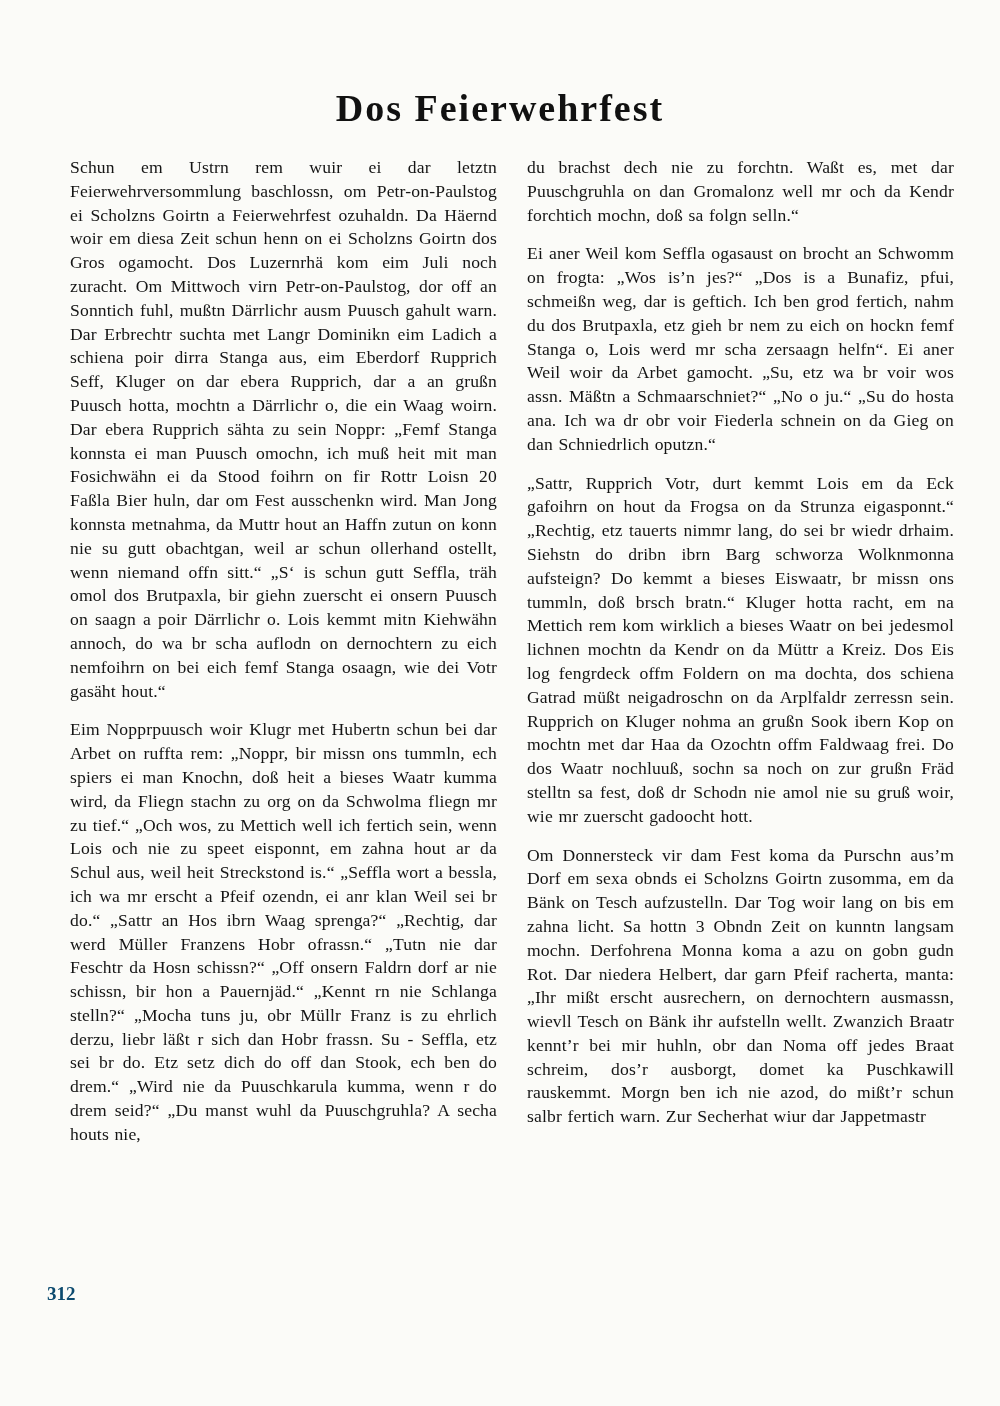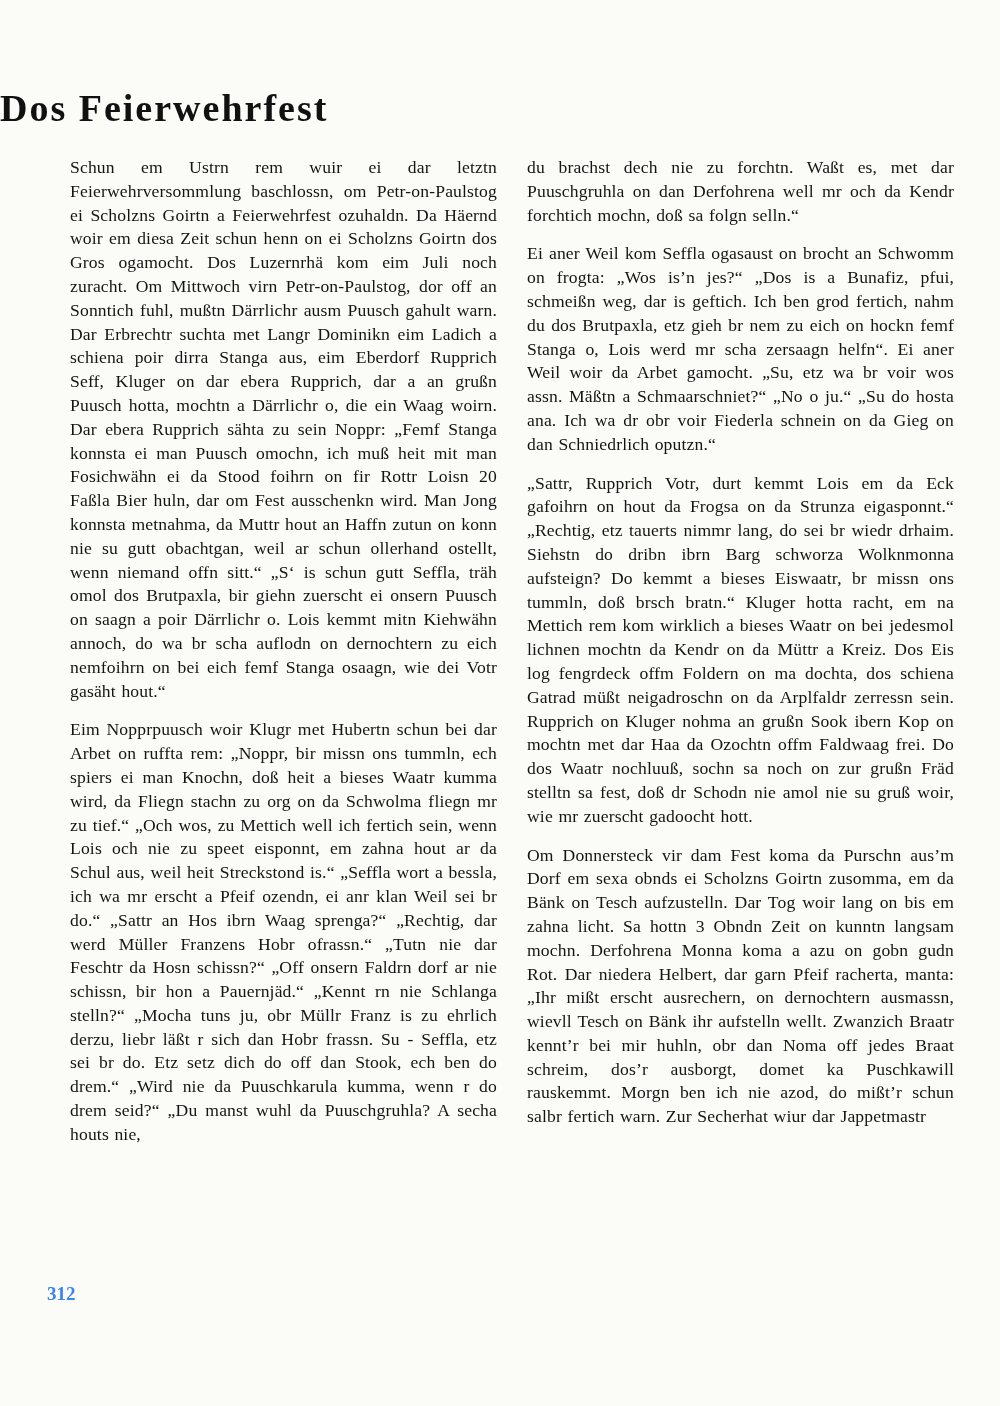--- a/index.html
+++ b/index.html
@@ -14,20 +14,21 @@
     margin: 0 auto;
     background: #fbfbf8;
     font-family: "Liberation Serif", "DejaVu Serif", serif;
     color: #141414;
     overflow: hidden;
     box-sizing: border-box;
   }
   .title {
     margin: 0;
     padding-top: 86px;
+    text-align: center;
     font-size: 38px;
     font-weight: 700;
     letter-spacing: 2px;
     color: #111;
   }
   .columns {
     display: flex;
     gap: 30px;
     padding: 26px 46px 0 70px;
     box-sizing: border-box;
@@ -48,39 +49,39 @@
   }
   .col p:last-child {
     margin-bottom: 0;
   }
   .page-number {
     position: absolute;
     left: 47px;
     top: 1283px;
     font-size: 19px;
     font-weight: 700;
-    color: #3b82f6;
+    color: #0c4a6e;
   }
 </style>
 </head>
 <body>
 
 <div class="page">
 
   <h1 class="title">Dos Feierwehrfest</h1>
 
   <div class="columns">
 
     <div class="col">
       <p>Schun em Ustrn rem wuir ei dar letztn Feierwehrversommlung baschlossn, om Petr-on-Paulstog ei Scholzns Goirtn a Feierwehrfest ozuhaldn. Da Häernd woir em diesa Zeit schun henn on ei Scholzns Goirtn dos Gros ogamocht. Dos Luzernrhä kom eim Juli noch zuracht. Om Mittwoch virn Petr-on-Paulstog, dor off an Sonntich fuhl, mußtn Därrlichr ausm Puusch gahult warn. Dar Erbrechtr suchta met Langr Dominikn eim Ladich a schiena poir dirra Stanga aus, eim Eberdorf Rupprich Seff, Kluger on dar ebera Rupprich, dar a an grußn Puusch hotta, mochtn a Därrlichr o, die ein Waag woirn. Dar ebera Rupprich sähta zu sein Noppr: „Femf Stanga konnsta ei man Puusch omochn, ich muß heit mit man Fosichwähn ei da Stood foihrn on fir Rottr Loisn 20 Faßla Bier huln, dar om Fest ausschenkn wird. Man Jong konnsta metnahma, da Muttr hout an Haffn zutun on konn nie su gutt obachtgan, weil ar schun ollerhand ostellt, wenn niemand offn sitt.“ „S‘ is schun gutt Seffla, träh omol dos Brutpaxla, bir giehn zuerscht ei onsern Puusch on saagn a poir Därrlichr o. Lois kemmt mitn Kiehwähn annoch, do wa br scha auflodn on dernochtern zu eich nemfoihrn on bei eich femf Stanga osaagn, wie dei Votr gasäht hout.“</p>
       <p>Eim Nopprpuusch woir Klugr met Hubertn schun bei dar Arbet on ruffta rem: „Noppr, bir missn ons tummln, ech spiers ei man Knochn, doß heit a bieses Waatr kumma wird, da Fliegn stachn zu org on da Schwolma fliegn mr zu tief.“ „Och wos, zu Mettich well ich fertich sein, wenn Lois och nie zu speet eisponnt, em zahna hout ar da Schul aus, weil heit Streckstond is.“ „Seffla wort a bessla, ich wa mr erscht a Pfeif ozendn, ei anr klan Weil sei br do.“ „Sattr an Hos ibrn Waag sprenga?“ „Rechtig, dar werd Müller Franzens Hobr ofrassn.“ „Tutn nie dar Feschtr da Hosn schissn?“ „Off onsern Faldrn dorf ar nie schissn, bir hon a Pauernjäd.“ „Kennt rn nie Schlanga stelln?“ „Mocha tuns ju, obr Müllr Franz is zu ehrlich derzu, liebr läßt r sich dan Hobr frassn. Su - Seffla, etz sei br do. Etz setz dich do off dan Stook, ech ben do drem.“ „Wird nie da Puuschkarula kumma, wenn r do drem seid?“ „Du manst wuhl da Puuschgruhla? A secha houts nie,</p>
     </div>
 
     <div class="col">
-      <p>du brachst dech nie zu forchtn. Waßt es, met dar Puuschgruhla on dan Derfohrena well mr och da Kendr forchtich mochn, doß sa folgn selln.“</p>
+      <p>du brachst dech nie zu forchtn. Waßt es, met dar Puuschgruhla on dan Gromalonz well mr och da Kendr forchtich mochn, doß sa folgn selln.“</p>
       <p>Ei aner Weil kom Seffla ogasaust on brocht an Schwomm on frogta: „Wos is’n jes?“ „Dos is a Bunafiz, pfui, schmeißn weg, dar is geftich. Ich ben grod fertich, nahm du dos Brutpaxla, etz gieh br nem zu eich on hockn femf Stanga o, Lois werd mr scha zersaagn helfn“. Ei aner Weil woir da Arbet gamocht. „Su, etz wa br voir wos assn. Mäßtn a Schmaarschniet?“ „No o ju.“ „Su do hosta ana. Ich wa dr obr voir Fiederla schnein on da Gieg on dan Schniedrlich oputzn.“</p>
       <p>„Sattr, Rupprich Votr, durt kemmt Lois em da Eck gafoihrn on hout da Frogsa on da Strunza eigasponnt.“ „Rechtig, etz tauerts nimmr lang, do sei br wiedr drhaim. Siehstn do dribn ibrn Barg schworza Wolknmonna aufsteign? Do kemmt a bieses Eiswaatr, br missn ons tummln, doß brsch bratn.“ Kluger hotta racht, em na Mettich rem kom wirklich a bieses Waatr on bei jedesmol lichnen mochtn da Kendr on da Müttr a Kreiz. Dos Eis log fengrdeck offm Foldern on ma dochta, dos schiena Gatrad müßt neigadroschn on da Arplfaldr zerressn sein. Rupprich on Kluger nohma an grußn Sook ibern Kop on mochtn met dar Haa da Ozochtn offm Faldwaag frei. Do dos Waatr nochluuß, sochn sa noch on zur grußn Fräd stelltn sa fest, doß dr Schodn nie amol nie su gruß woir, wie mr zuerscht gadoocht hott.</p>
       <p>Om Donnersteck vir dam Fest koma da Purschn aus’m Dorf em sexa obnds ei Scholzns Goirtn zusomma, em da Bänk on Tesch aufzustelln. Dar Tog woir lang on bis em zahna licht. Sa hottn 3 Obndn Zeit on kunntn langsam mochn. Derfohrena Monna koma a azu on gobn gudn Rot. Dar niedera Helbert, dar garn Pfeif racherta, manta: „Ihr mißt erscht ausrechern, on dernochtern ausmassn, wievll Tesch on Bänk ihr aufstelln wellt. Zwanzich Braatr kennt’r bei mir huhln, obr dan Noma off jedes Braat schreim, dos’r ausborgt, domet ka Puschkawill rauskemmt. Morgn ben ich nie azod, do mißt’r schun salbr fertich warn. Zur Secherhat wiur dar Jappetmastr</p>
     </div>
 
   </div>
 
   <div class="page-number">312</div>
 
 </div>

